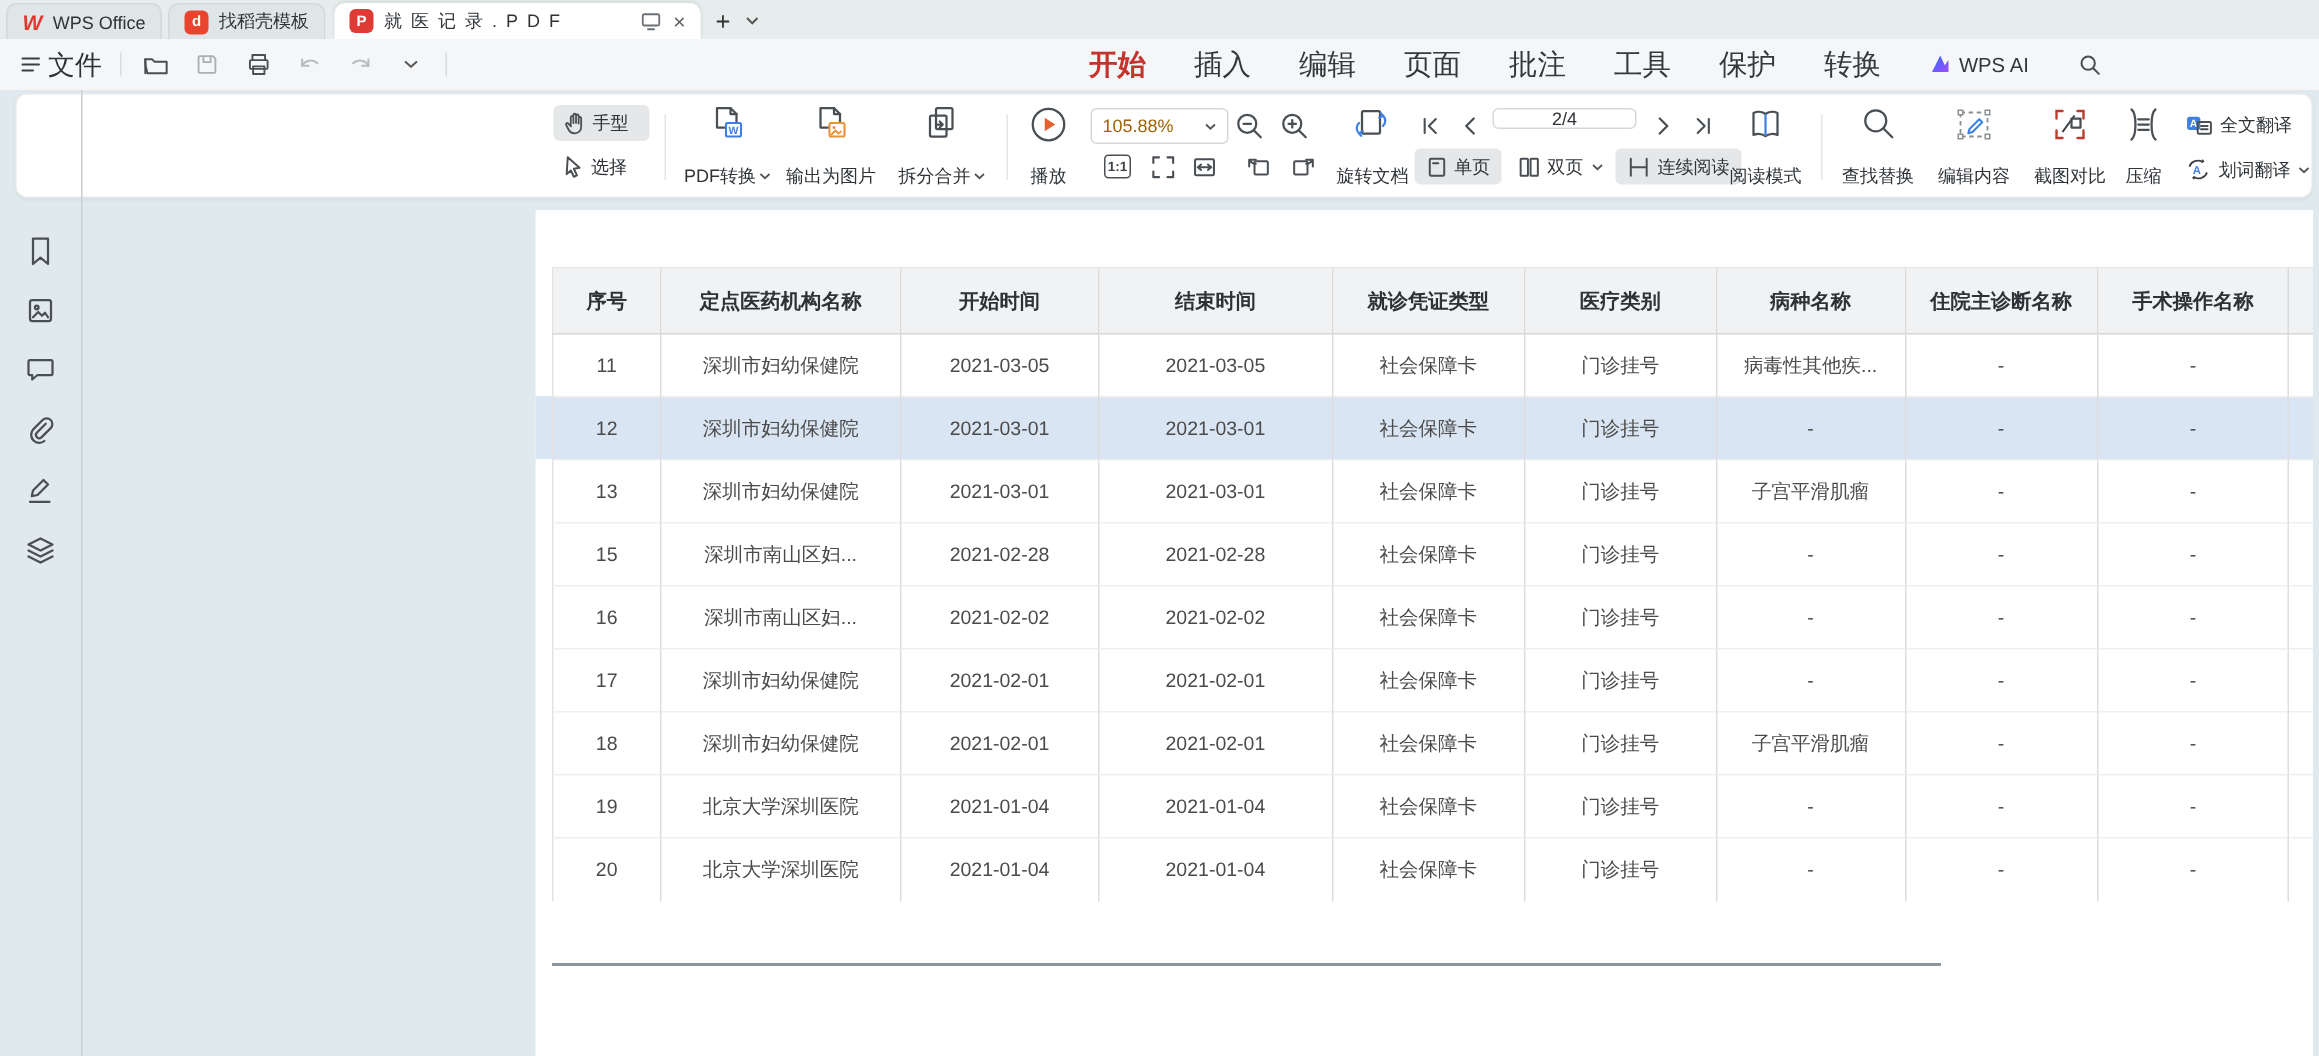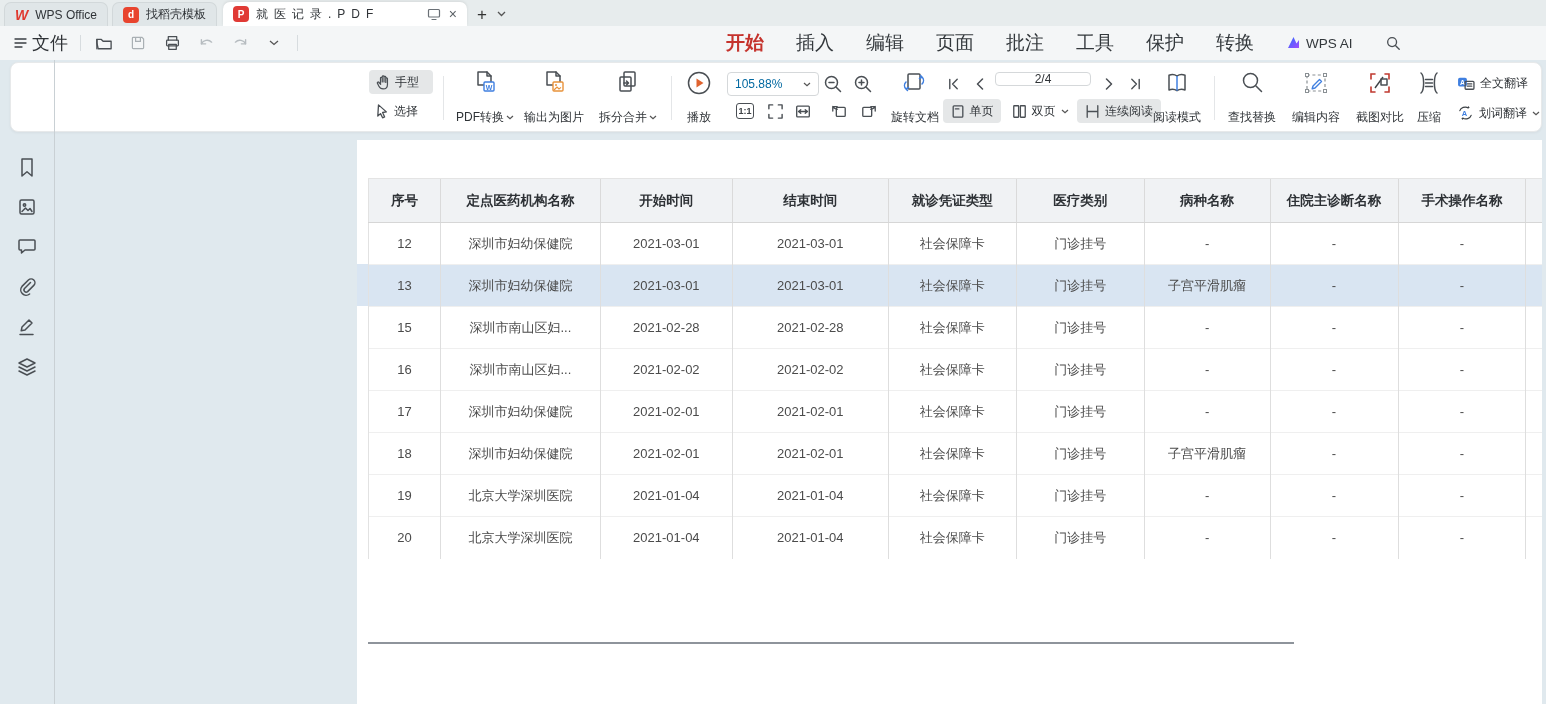--- a/index.html
+++ b/index.html
@@ -42,21 +42,21 @@
     border:1px solid #e7e9ea; border-radius:8px; box-shadow:0 1px 3px rgba(0,0,0,.05); }
   .toolcard .abs { position:absolute; }
   .hbtn { display:flex; align-items:center; gap:5px; font-size:12px; color:#2f3337;
     border-radius:4px; padding:0 6px; height:24px; }
   .hbtn.active { background:#e5e7e8; }
   .stk { position:absolute; top:5px; height:60px; display:flex; flex-direction:column;
     align-items:center; justify-content:space-between; padding:2px 0; }
   .stk .lb { font-size:12px; color:#2f3337; display:flex; align-items:center; gap:2px; white-space:nowrap; }
   .tsep { position:absolute; top:13px; width:1px; height:44px; background:#e4e6e8; }
   .zoombox { position:absolute; display:flex; align-items:center; justify-content:space-between;
-    padding:0 7px; border:1px solid #d5d8da; border-radius:4px; height:24px; font-size:12px; color:#0369a1; }
+    padding:0 7px; border:1px solid #d5d8da; border-radius:4px; height:24px; font-size:12px; color:#a16207; }
   .pagebox { position:absolute; display:flex; align-items:center; justify-content:center;
     border:1px solid #d5d8da; border-radius:4px; height:14px; font-size:12px; color:#2f3337; }
   .mini { position:absolute; width:24px; height:22px; display:flex; align-items:center; justify-content:center; }
   .one2one { font-size:9px; font-weight:bold; color:#3c4145; border:1.4px solid #4a4f54;
     border-radius:3px; width:18px; height:16px; display:flex; align-items:center; justify-content:center; }
   .tgl { position:absolute; top:36px; height:24px; display:flex; align-items:center; gap:5px;
     font-size:12px; color:#2f3337; border-radius:4px; justify-content:center; }
   .tgl.active { background:#e5e7e8; }
   .trow { display:flex; align-items:center; gap:5px; font-size:12px; color:#2f3337; height:26px; }
 
@@ -480,20 +480,32 @@
         <th>就诊凭证类型</th>
         <th>医疗类别</th>
         <th>病种名称</th>
         <th>住院主诊断名称</th>
         <th>手术操作名称</th>
         <th></th>
       </tr>
     </thead>
     <tbody>
         <tr>
+    <td>11</td>
+    <td>深圳市妇幼保健院</td>
+    <td>2021-03-05</td>
+    <td>2021-03-05</td>
+    <td>社会保障卡</td>
+    <td>门诊挂号</td>
+    <td>病毒性其他疾...</td>
+    <td>-</td>
+    <td>-</td>
+    <td></td>
+  </tr>
+        <tr>
     <td>12</td>
     <td>深圳市妇幼保健院</td>
     <td>2021-03-01</td>
     <td>2021-03-01</td>
     <td>社会保障卡</td>
     <td>门诊挂号</td>
     <td>-</td>
     <td>-</td>
     <td>-</td>
     <td></td>

